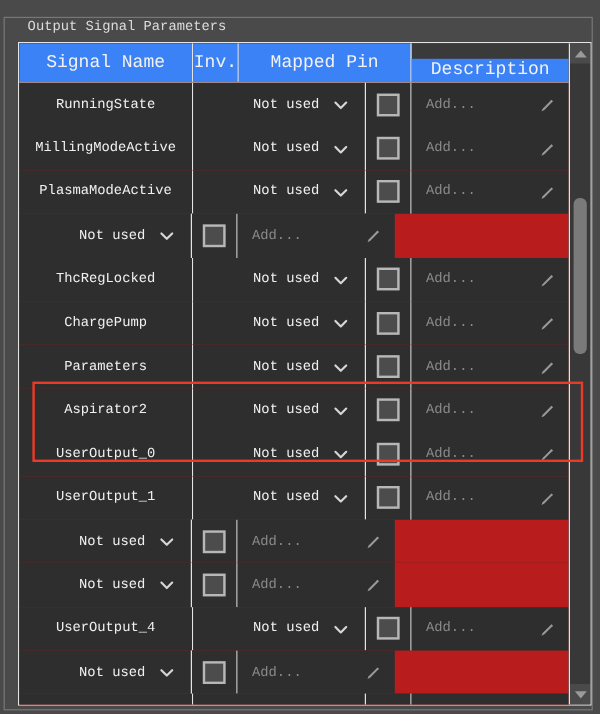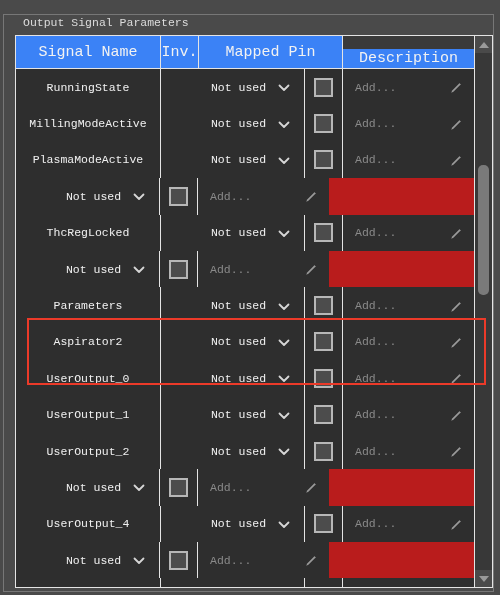--- a/index.html
+++ b/index.html
@@ -347,20 +347,21 @@
               <span class="add-text">Add...</span>
               <span class="pencil">
                 <svg viewBox="0 0 16 16" width="16" height="16">
                   <path d="M3.2 12.8 L4.2 10.6 L11.2 3.6 L12.4 4.8 L5.4 11.8 Z" fill="#9a9a9a"></path>
                   <path d="M11.2 3.6 L12.4 4.8" stroke="#9a9a9a" stroke-width="1.2"></path>
                 </svg>
               </span>
             </div>
           </div>
           <div class="trow">
+            <div class="td c-name cell-name">ChargePump</div>
             <div class="td c-pin cell-pin">
               <span>Not used</span>
               <span class="chevron">
                 <svg viewBox="0 0 12 12" width="12" height="12">
                   <path d="M1.5 3.5 L6 8 L10.5 3.5" fill="none" stroke="#d6d6d6" stroke-width="1.8" stroke-linecap="round" stroke-linejoin="round"></path>
                 </svg>
               </span>
             </div>
             <div class="td c-inv cell-inv">
               <div class="checkbox"></div>
@@ -461,21 +462,20 @@
               <span class="add-text">Add...</span>
               <span class="pencil">
                 <svg viewBox="0 0 16 16" width="16" height="16">
                   <path d="M3.2 12.8 L4.2 10.6 L11.2 3.6 L12.4 4.8 L5.4 11.8 Z" fill="#9a9a9a"></path>
                   <path d="M11.2 3.6 L12.4 4.8" stroke="#9a9a9a" stroke-width="1.2"></path>
                 </svg>
               </span>
             </div>
           </div>
           <div class="trow">
-            <div class="td c-name cell-name">UserOutput_2</div>
             <div class="td c-pin cell-pin">
               <span>Not used</span>
               <span class="chevron">
                 <svg viewBox="0 0 12 12" width="12" height="12">
                   <path d="M1.5 3.5 L6 8 L10.5 3.5" fill="none" stroke="#d6d6d6" stroke-width="1.8" stroke-linecap="round" stroke-linejoin="round"></path>
                 </svg>
               </span>
             </div>
             <div class="td c-inv cell-inv">
               <div class="checkbox"></div>

